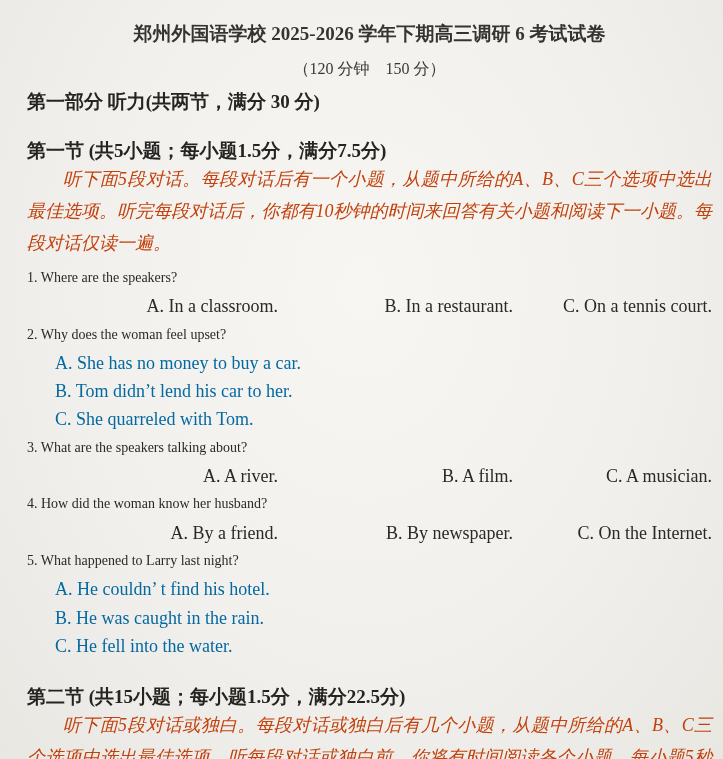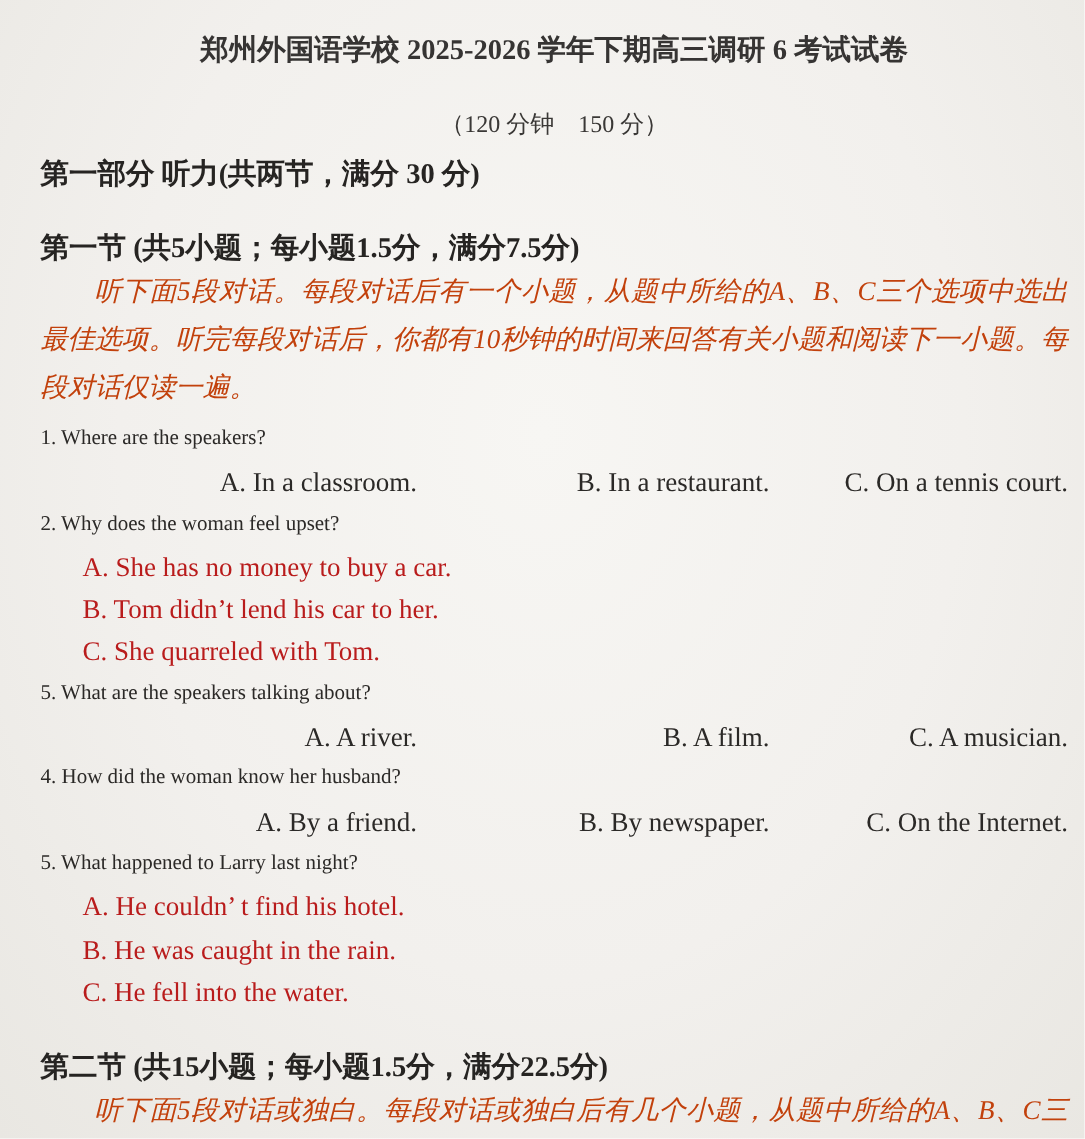--- a/index.html
+++ b/index.html
@@ -25,21 +25,21 @@
     font-size: 31px;
     font-weight: bold;
     margin-top: 16px;
     line-height: 34px;
     white-space: pre;
     color: #252422;
   }
   .exam-info {
     text-align: center;
     font-size: 16px;
-    margin-top: 28px;
+    margin-top: 13px;
     line-height: 18px;
     white-space: pre;
     color: #3a3836;
   }
 
   .part-heading, .section-heading {
     font-size: 19px;
     font-weight: bold;
     line-height: 25px;
     color: #262422;
@@ -68,21 +68,21 @@
     margin-left: 44px;
     font-size: 18px;
     line-height: 28.3px;
     color: #2b2927;
     text-align: right;
   }
   .opt-stack {
     margin-left: 28px;
     font-size: 18px;
     line-height: 28.3px;
-    color: #b91c1c;
+    color: #0369a1;
   }
 </style>
 </head>
 <body>
 
 <div class="page">
 
   <div class="doc-title">郑州外国语学校 2025-2026 学年下期高三调研 6 考试试卷</div>
   <div class="exam-info">（120 分钟    150 分）</div>
 
@@ -104,21 +104,21 @@
     <div>
       <div class="q-text">2. Why does the woman feel upset?</div>
       <div class="opt-stack">
         <div>A. She has no money to buy a car.</div>
         <div>B. Tom didn’t lend his car to her.</div>
         <div>C. She quarreled with Tom.</div>
       </div>
     </div>
 
     <div>
-      <div class="q-text">5. What are the speakers talking about?</div>
+      <div class="q-text">3. What are the speakers talking about?</div>
       <div class="opt-row">
         <span>A. A river.</span>
         <span>B. A film.</span>
         <span>C. A musician.</span>
       </div>
     </div>
 
     <div>
       <div class="q-text">4. How did the woman know her husband?</div>
       <div class="opt-row">

